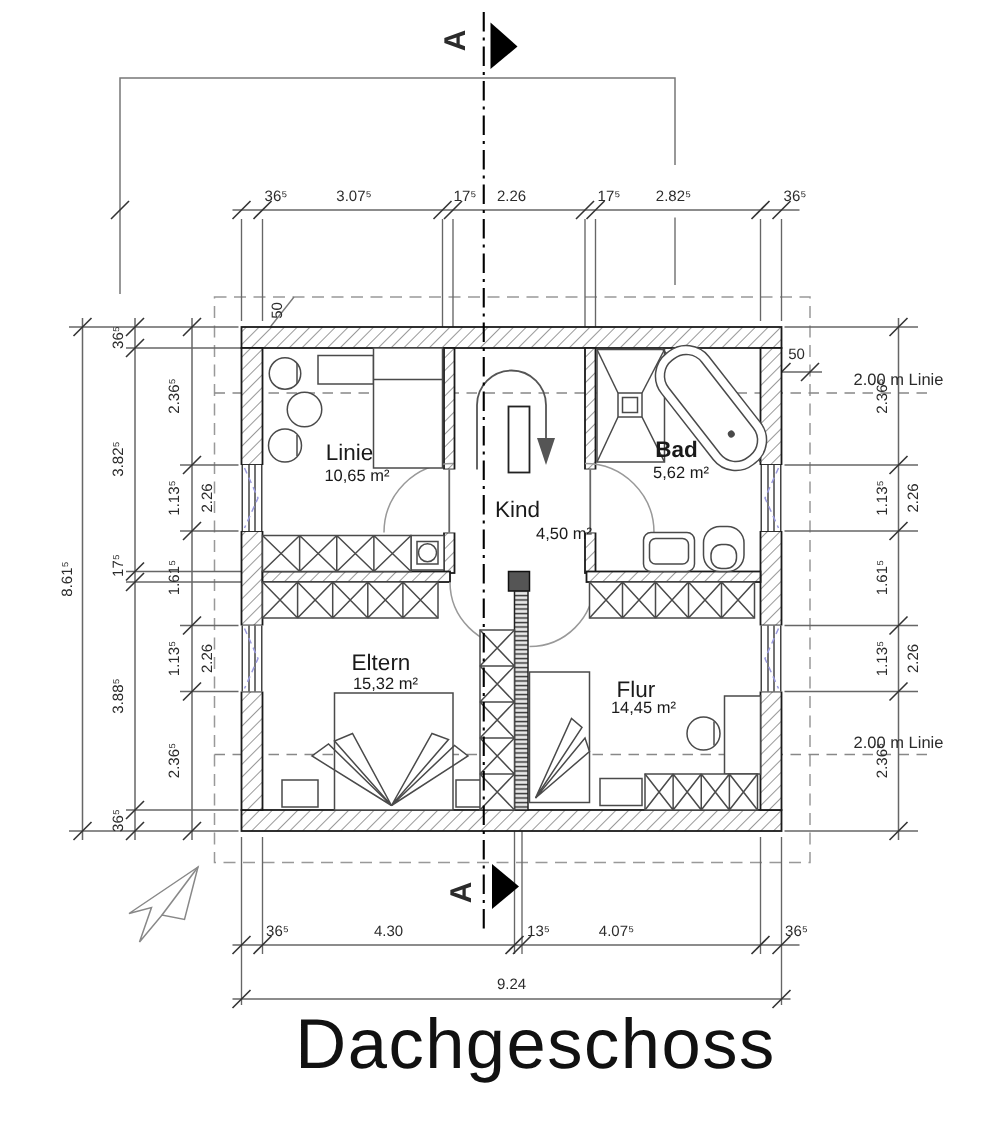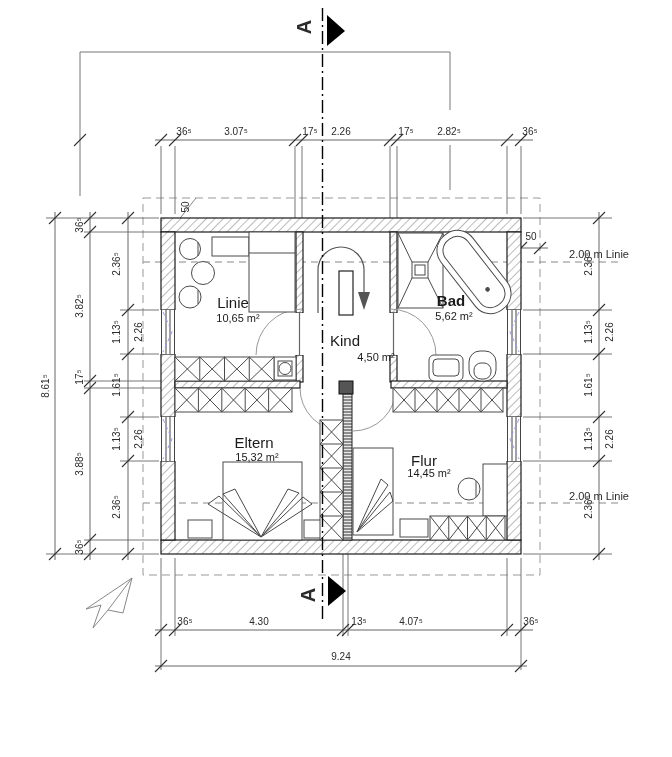--- a/index.html
+++ b/index.html
@@ -351,14 +351,15 @@
       <div class="lbl rot" style="left: 139px; top: 439px;">2.26</div>
       <div class="lbl rot" style="left: 589px; top: 264px;">2.36⁵</div>
       <div class="lbl rot" style="left: 589px; top: 332px;">1.13⁵</div>
       <div class="lbl rot" style="left: 589px; top: 385px;">1.61⁵</div>
       <div class="lbl rot" style="left: 589px; top: 439px;">1.13⁵</div>
       <div class="lbl rot" style="left: 589px; top: 507px;">2.36⁵</div>
       <div class="lbl rot" style="left: 610px; top: 332px;">2.26</div>
       <div class="lbl rot" style="left: 610px; top: 439px;">2.26</div>
     </div>
 
+<div id="plan-title">Dachgeschoss</div>
 
 </div>
 
 </body></html>

